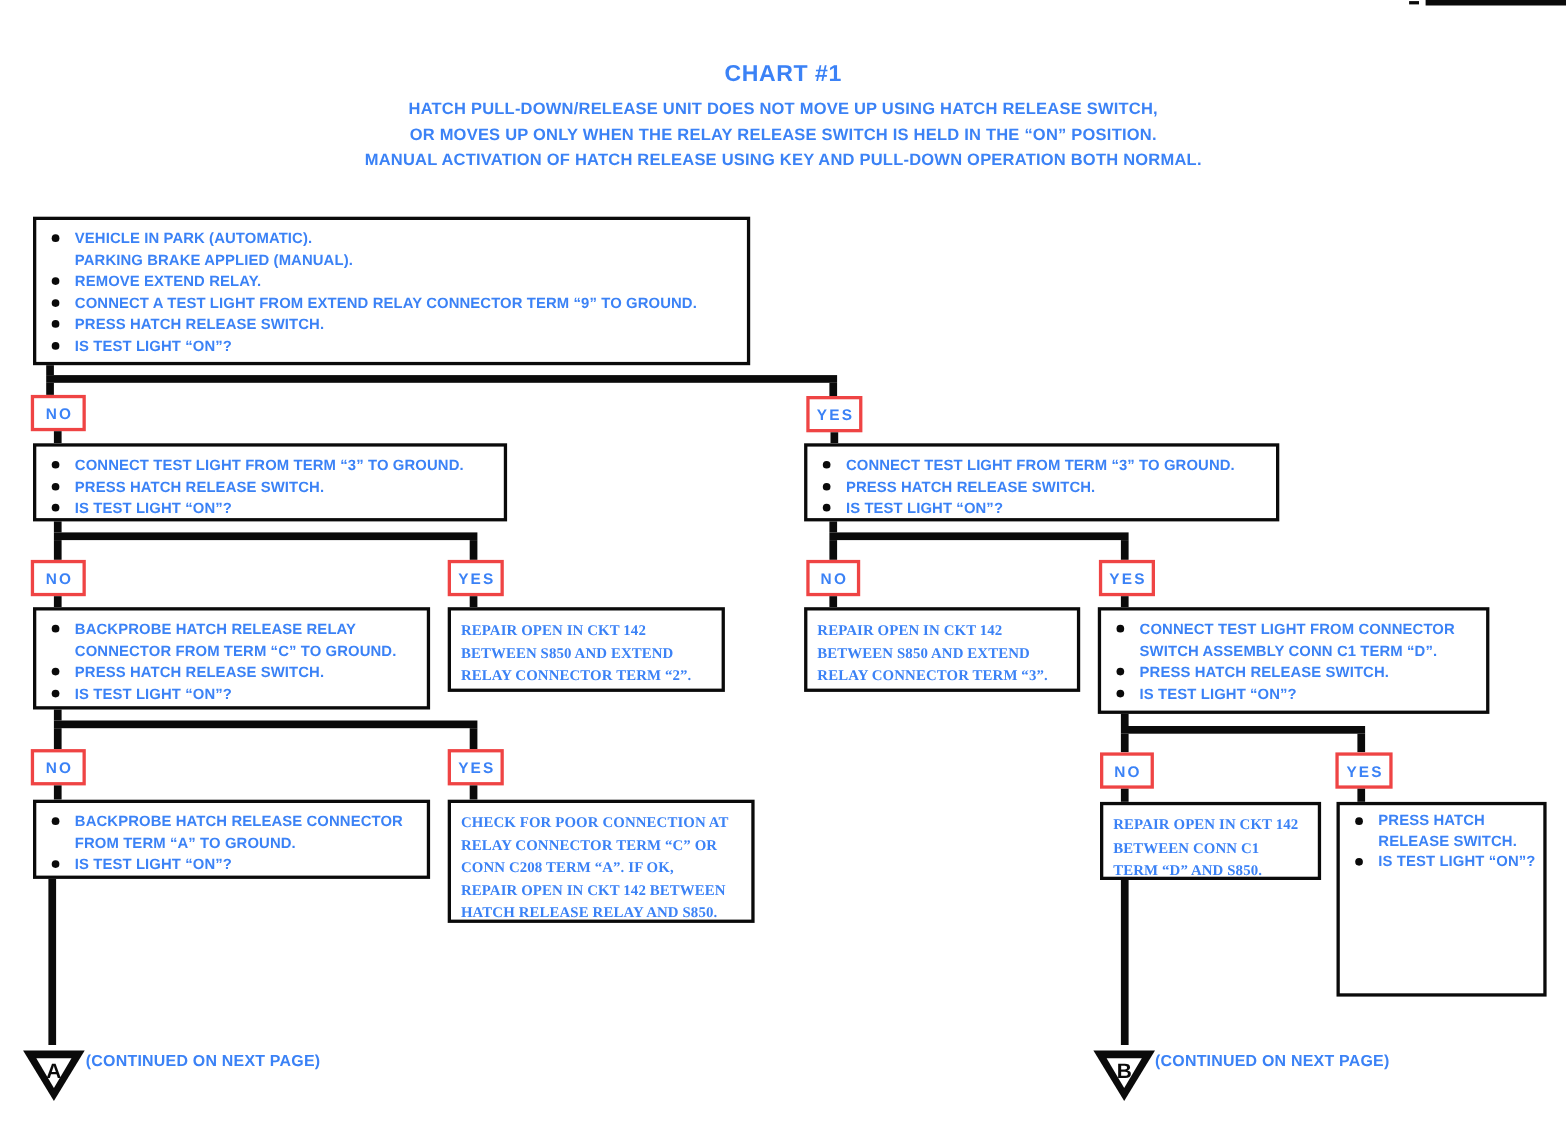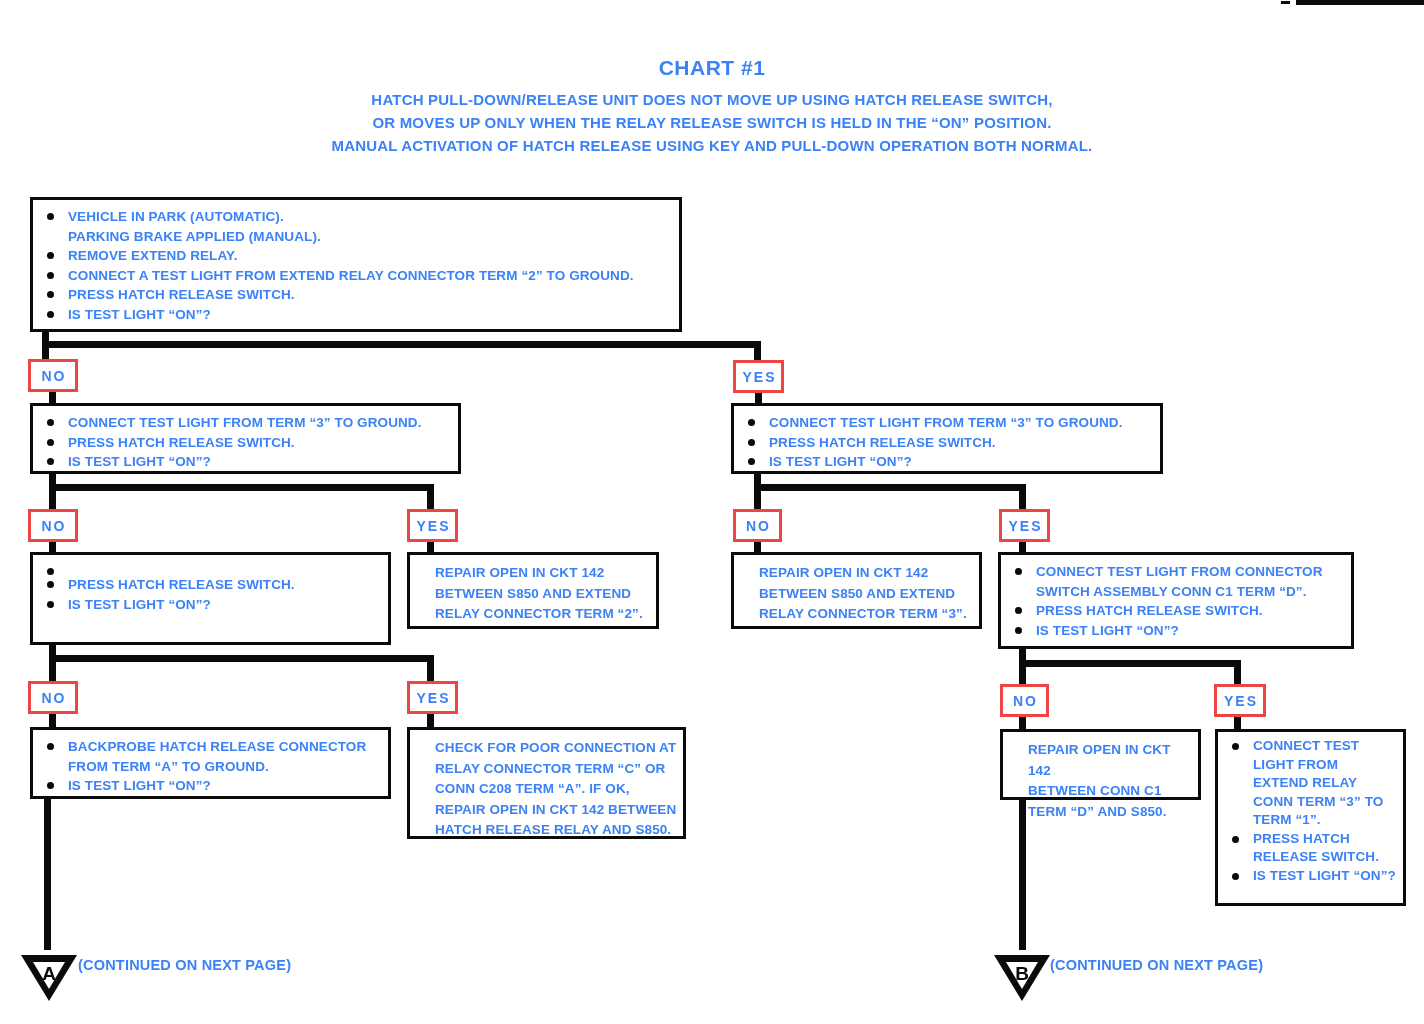--- a/index.html
+++ b/index.html
@@ -12,21 +12,21 @@
   .chart-title{font-size:21px;letter-spacing:.5px;margin:0 0 8px 0;}
   .sub-line{font-size:15px;line-height:23px;letter-spacing:.2px;}
   
   .box{
     position:absolute;border:3px solid #0a0a0a;background:#fff;box-sizing:border-box;
     padding:7px 6px 8px 6px;font-size:13.5px;letter-spacing:.1px;
   }
   .row{display:flex;line-height:19.5px;}
   .dot{flex:0 0 auto;width:7px;height:7px;border-radius:50%;background:#0a0a0a;margin:6px 14px 0 8px;}
   .txt{white-space:pre-line;}
-  .plain{line-height:20.5px;padding:8px 5px 4px 25px;}
+  .plain{line-height:20.5px;padding:8px 5px 4px 9px;font-family:Liberation Serif, serif;}
   .tight .row{line-height:18.5px;}
   .tight{padding-top:5px;}
   
   .tag{
     position:absolute;border:3px solid #ef4444;background:#fff;box-sizing:border-box;
     display:flex;align-items:center;justify-content:center;
     font-size:14px;letter-spacing:2px;padding-left:2px;
   }
   
   .vline,.hline{position:absolute;background:#0a0a0a;}
@@ -55,21 +55,21 @@
         <span class="dot"></span>
         <span class="txt">VEHICLE IN PARK (AUTOMATIC).
 PARKING BRAKE APPLIED (MANUAL).</span>
       </div>
     <div class="row">
         <span class="dot"></span>
         <span class="txt">REMOVE EXTEND RELAY.</span>
       </div>
     <div class="row">
         <span class="dot"></span>
-        <span class="txt">CONNECT A TEST LIGHT FROM EXTEND RELAY CONNECTOR TERM “2” TO GROUND.</span>
+        <span class="txt">CONNECT A TEST LIGHT FROM EXTEND RELAY CONNECTOR TERM “9” TO GROUND.</span>
       </div>
     <div class="row">
         <span class="dot"></span>
         <span class="txt">PRESS HATCH RELEASE SWITCH.</span>
       </div>
     <div class="row">
         <span class="dot"></span>
         <span class="txt">IS TEST LIGHT “ON”?</span>
       </div>
   </div>
@@ -130,20 +130,22 @@
   <div class="tag" style="left:999px;top:509px;width:51px;height:33px;">YES</div>
 
   <div class="vline" style="left:49px;top:542px;width:7px;height:10px;"></div>
   <div class="vline" style="left:427px;top:542px;width:7px;height:10px;"></div>
   <div class="vline" style="left:754px;top:542px;width:7px;height:10px;"></div>
   <div class="vline" style="left:1019px;top:542px;width:7px;height:10px;"></div>
 
   <div class="box" style="left:30px;top:552px;width:361px;height:93px;">
     <div class="row">
         <span class="dot"></span>
+        <span class="txt">BACKPROBE HATCH RELEASE RELAY
+CONNECTOR FROM TERM “C” TO GROUND.</span>
       </div>
     <div class="row">
         <span class="dot"></span>
         <span class="txt">PRESS HATCH RELEASE SWITCH.</span>
       </div>
     <div class="row">
         <span class="dot"></span>
         <span class="txt">IS TEST LIGHT “ON”?</span>
       </div>
   </div>
@@ -215,28 +217,20 @@
 HATCH RELEASE RELAY AND S850.</span>
   </div>
 
   <div class="box plain" style="left:1000px;top:729px;width:201px;height:71px;">
     <span class="txt">REPAIR OPEN IN CKT 142
 BETWEEN CONN C1
 TERM “D” AND S850.</span>
   </div>
 
   <div class="box tight" style="left:1215px;top:729px;width:191px;height:177px;">
-    <div class="row">
-        <span class="dot"></span>
-        <span class="txt">CONNECT TEST
-LIGHT FROM
-EXTEND RELAY
-CONN TERM “3” TO
-TERM “1”.</span>
-      </div>
     <div class="row">
         <span class="dot"></span>
         <span class="txt">PRESS HATCH
 RELEASE SWITCH.</span>
       </div>
     <div class="row">
         <span class="dot"></span>
         <span class="txt">IS TEST LIGHT “ON”?</span>
       </div>
   </div>

